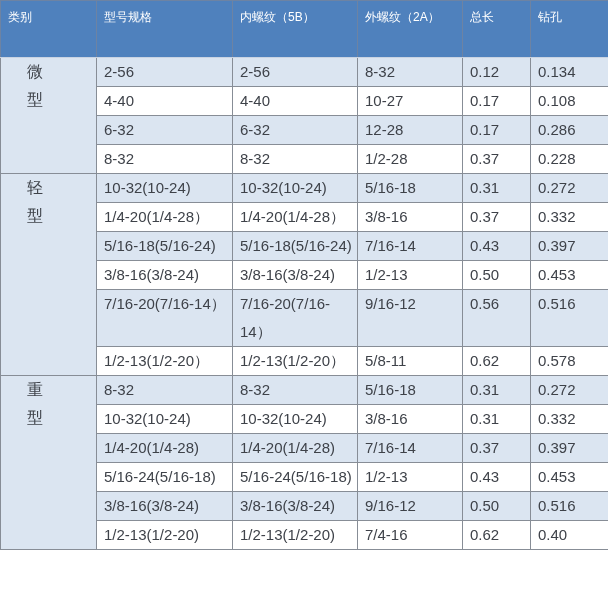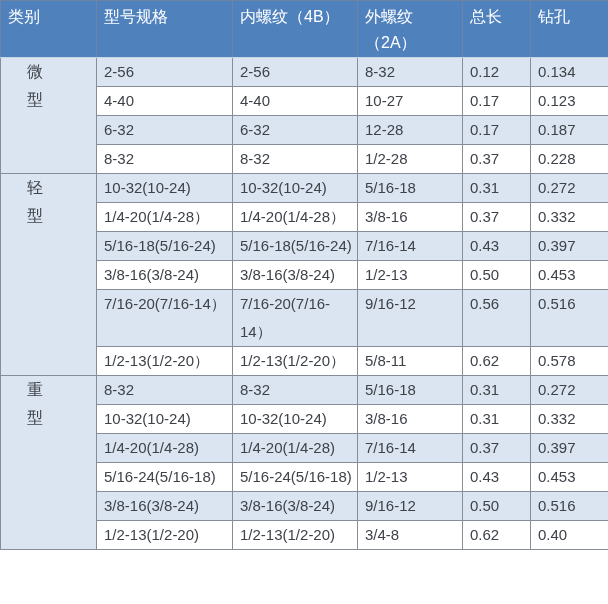--- a/index.html
+++ b/index.html
@@ -13,21 +13,21 @@
   table.spec {
     border-collapse: collapse;
     table-layout: fixed;
     width: 608px;
     font-family: "Liberation Sans", "DejaVu Sans", sans-serif;
   }
   table.spec th {
     background: var(--header-bg, #4f81bd);
     color: var(--header-text, #ffffff);
     font-weight: 400;
-    font-size: 16px;
+    font-size: 12px;
     text-align: left;
     vertical-align: top;
     height: 53px;
     padding: 3px 4px 0 7px;
     line-height: 26px;
     border: 1px solid #6d83a3;
     border-bottom-color: #c9d3e2;
     overflow: hidden;
   }
   table.spec td {
@@ -60,49 +60,49 @@
         <col style="width:136px">
         <col style="width:125px">
       <col style="width:105px">
         <col style="width:68px">
         <col style="width:78px">
     </colgroup>
     <thead>
       <tr>
           <th>类别</th>
           <th>型号规格</th>
-          <th>内螺纹（4B）</th>
+          <th>内螺纹（5B）</th>
           <th>外螺纹（2A）</th>
           <th>总长</th>
           <th>钻孔</th>
         </tr>
     </thead>
     <tbody>
         <tr class="alt">
           <td rowspan="4" class="category">微
 型</td>
           <td>2-56</td>
           <td>2-56</td>
           <td>8-32</td>
           <td>0.12</td>
           <td>0.134</td>
         </tr>
         <tr class="plain">
           <td>4-40</td>
           <td>4-40</td>
           <td>10-27</td>
           <td>0.17</td>
-          <td>0.123</td>
+          <td>0.108</td>
         </tr>
         <tr class="alt">
           <td>6-32</td>
           <td>6-32</td>
           <td>12-28</td>
           <td>0.17</td>
-          <td>0.187</td>
+          <td>0.286</td>
         </tr>
         <tr class="plain">
           <td>8-32</td>
           <td>8-32</td>
           <td>1/2-28</td>
           <td>0.37</td>
           <td>0.228</td>
         </tr>
         <tr class="alt">
           <td rowspan="6" class="category">轻
@@ -181,19 +181,19 @@
         <tr class="alt">
           <td>3/8-16(3/8-24)</td>
           <td>3/8-16(3/8-24)</td>
           <td>9/16-12</td>
           <td>0.50</td>
           <td>0.516</td>
         </tr>
         <tr class="plain">
           <td>1/2-13(1/2-20)</td>
           <td>1/2-13(1/2-20)</td>
-          <td>3/4-8</td>
+          <td>7/4-16</td>
           <td>0.62</td>
           <td>0.40</td>
         </tr>
       </tbody>
   </table>
 </div>
 
 </body></html>

